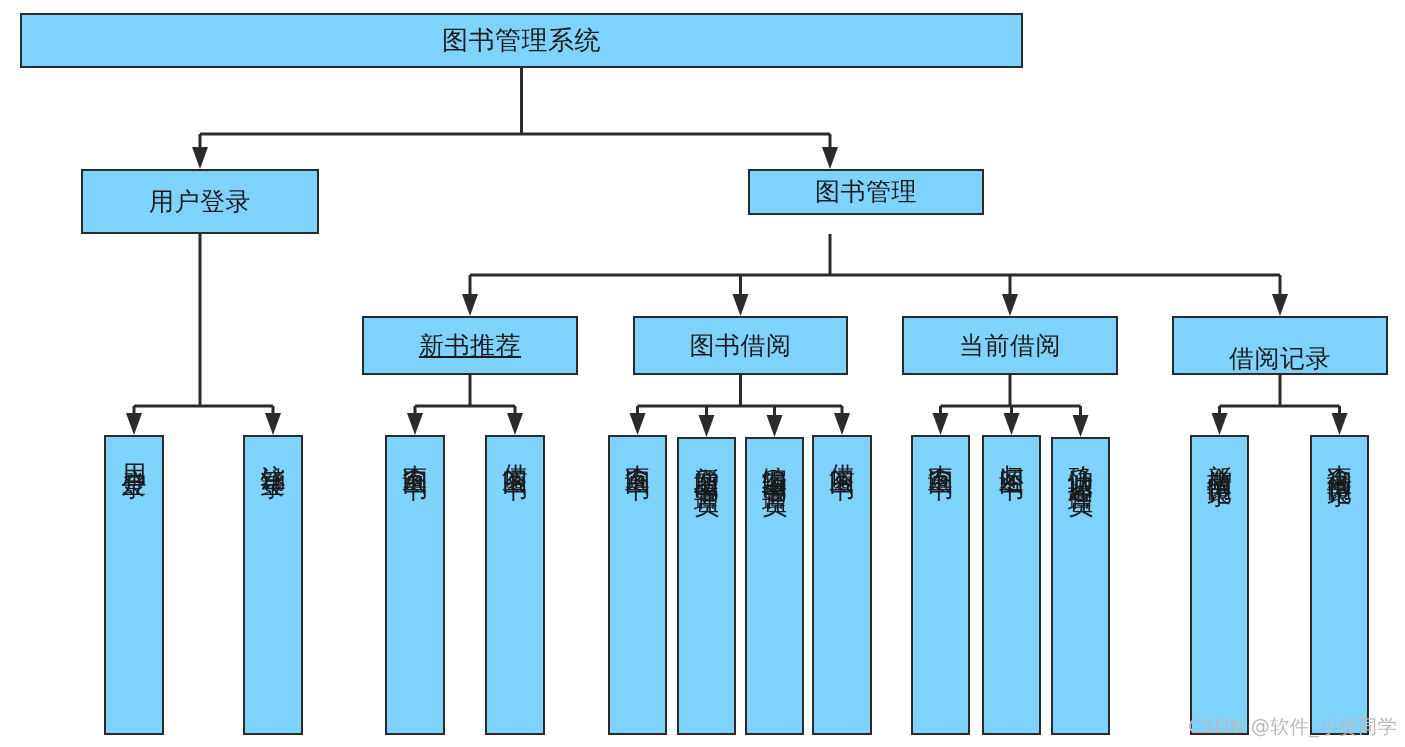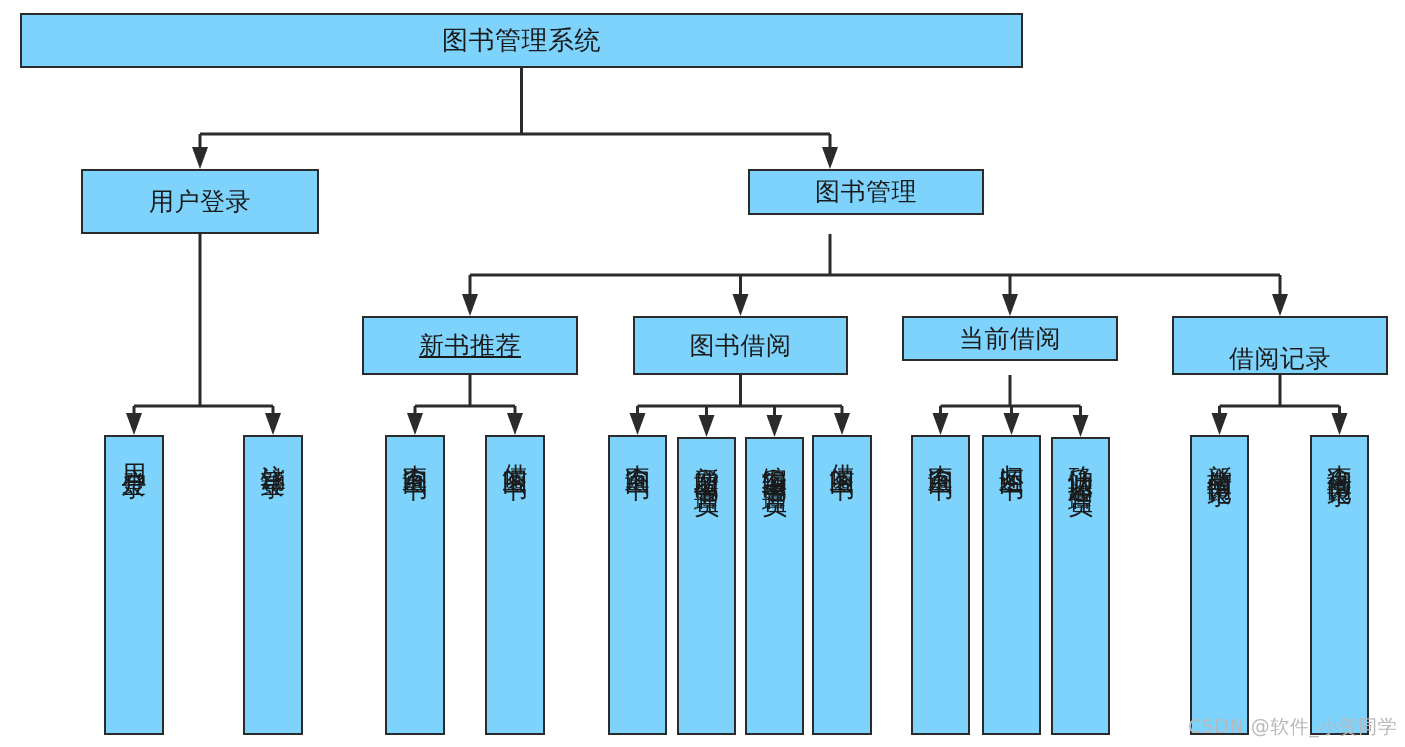--- a/index.html
+++ b/index.html
@@ -137,21 +137,21 @@
       </div>
       <div class="node h-node" style="left: 748px; top: 169px; width: 236px; height: 46px;">
         <span class="node-label">图书管理</span>
       </div>
       <div class="node h-node" style="left: 362px; top: 316px; width: 216px; height: 59px; text-decoration: underline;">
         <span class="node-label">新书推荐</span>
       </div>
       <div class="node h-node" style="left: 633px; top: 316px; width: 215px; height: 59px;">
         <span class="node-label">图书借阅</span>
       </div>
-      <div class="node h-node" style="left: 902px; top: 316px; width: 216px; height: 45px;">
+      <div class="node h-node" style="left: 902px; top: 316px; width: 216px; height: 59px;">
         <span class="node-label">当前借阅</span>
       </div>
       <div class="node h-node" style="left: 1172px; top: 316px; width: 216px; height: 59px; align-items: flex-end;">
         <span class="node-label">借阅记录</span>
       </div>
       <div class="node v-node" style="left: 104px; top: 435px; width: 60px; height: 300px;">
         <span class="node-label">用户登录</span>
       </div>
       <div class="node v-node" style="left: 243px; top: 435px; width: 60px; height: 300px;">
         <span class="node-label">注销登录</span>

